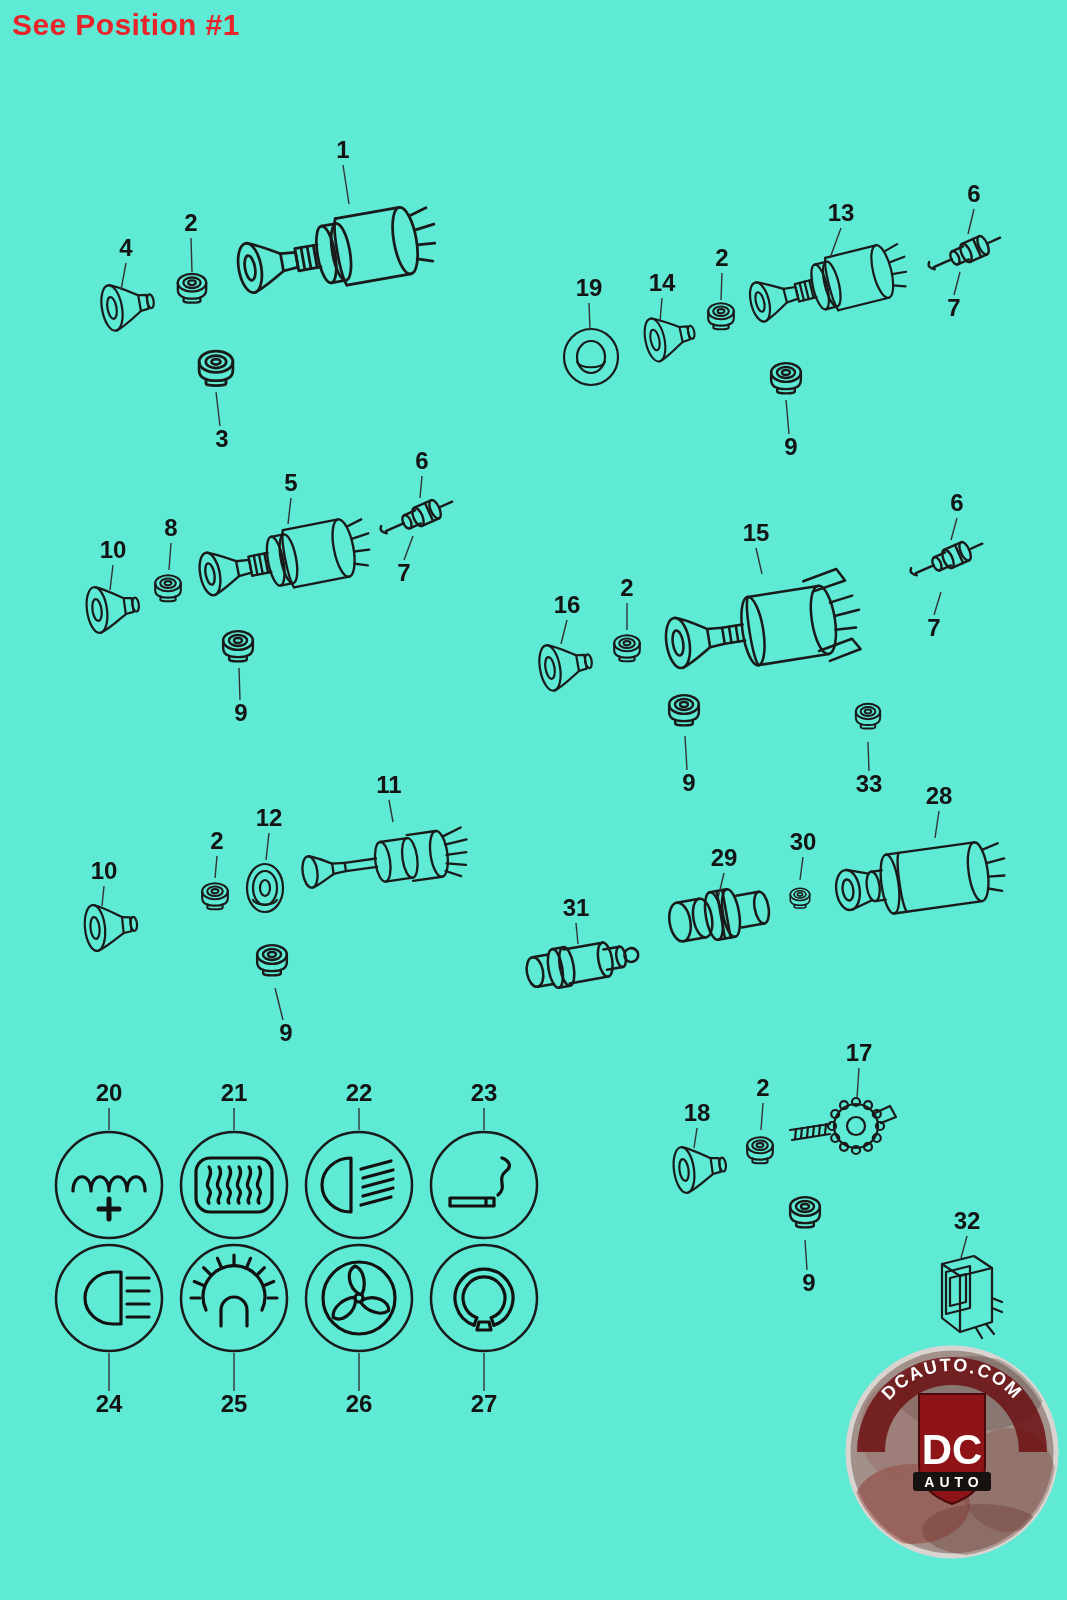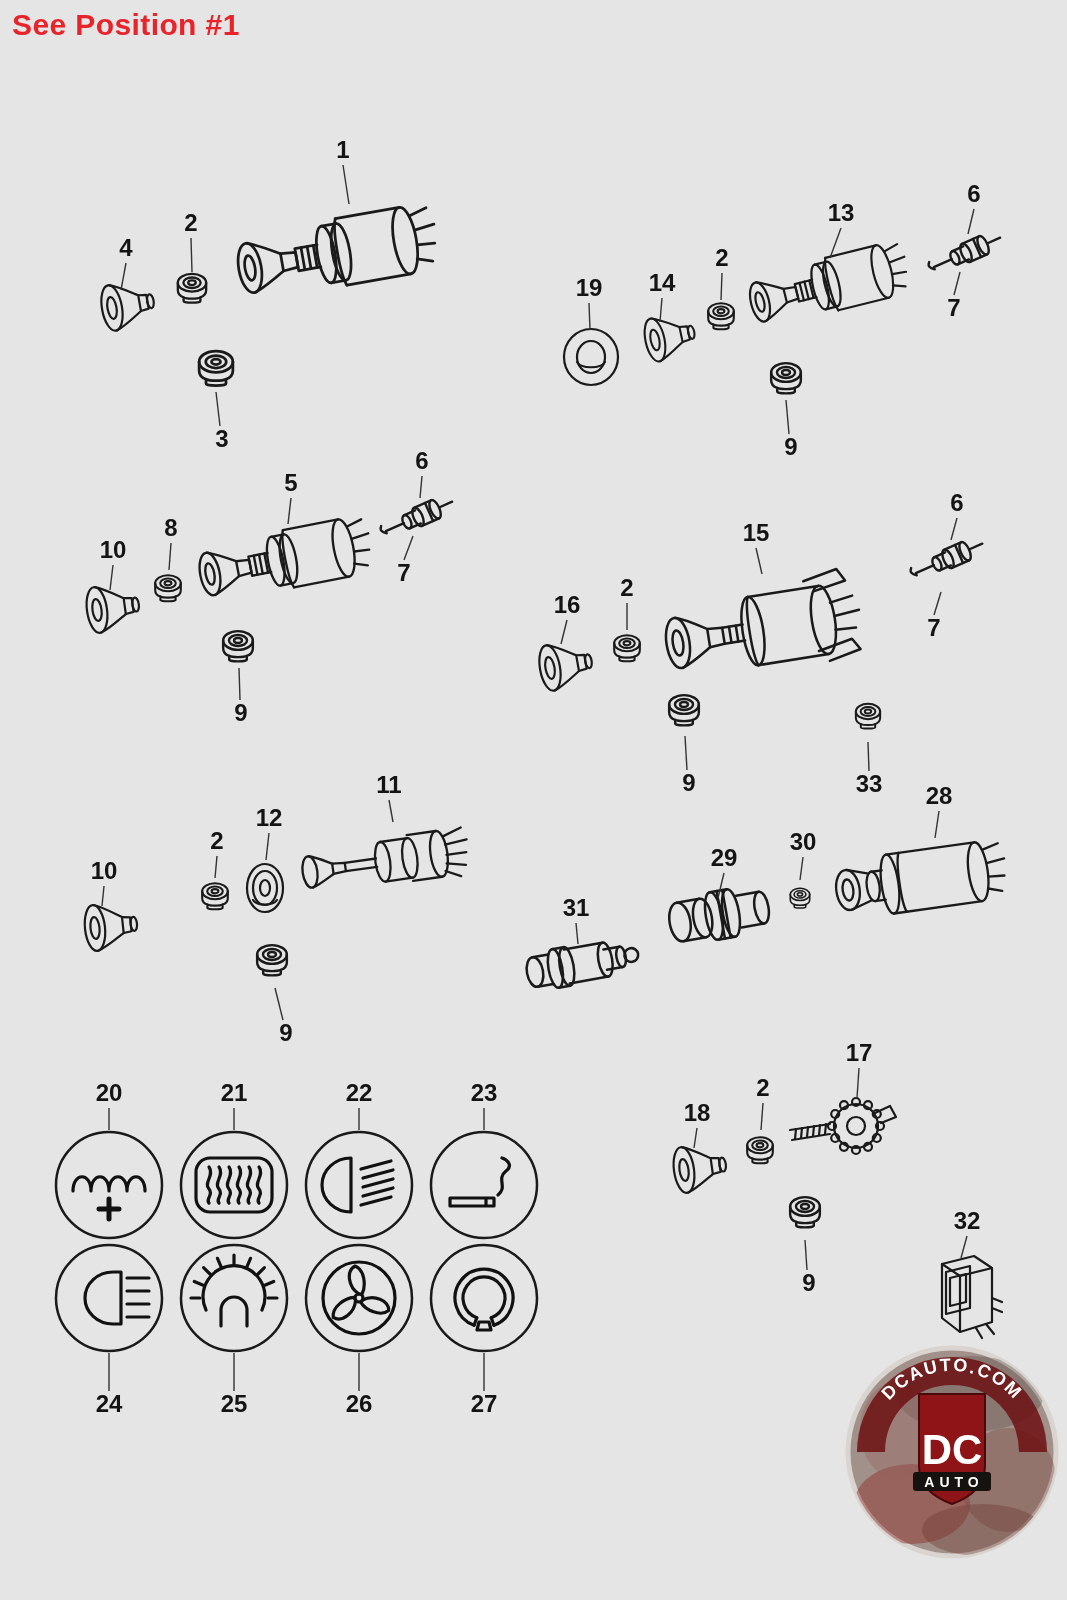--- a/index.html
+++ b/index.html
@@ -1,16 +1,16 @@
 <!DOCTYPE html>
 <html><head>
 <meta charset="utf-8">
 <style>
   html,body{margin:0;padding:0;background:#fff;}
-  .page{position:relative;width:1067px;height:1600px;background:#e5e5e5;overflow:hidden;
+  .page{position:relative;width:1067px;height:1600px;background:#5eead4;overflow:hidden;
         font-family:"Liberation Sans",sans-serif;}
   .page-title{position:absolute;left:12px;top:8px;font-size:30px;font-weight:700;
               color:#e8242a;letter-spacing:.4px;}
   svg.art-canvas{position:absolute;left:0;top:0;width:1067px;height:1600px;}
   .lineart{stroke:#1a1a1a;fill:none;stroke-width:2.2;stroke-linecap:round;stroke-linejoin:round;}
   .part-label{font-family:"Liberation Sans",sans-serif;font-size:24px;font-weight:600;
               fill:#141414;text-anchor:middle;}
   .leader{stroke:#333;stroke-width:1.4;}
   .disc{stroke:#1a1a1a;fill:none;stroke-width:2.5;}
   .glyph{stroke:#111;fill:none;stroke-width:3.2;stroke-linecap:round;stroke-linejoin:round;}

